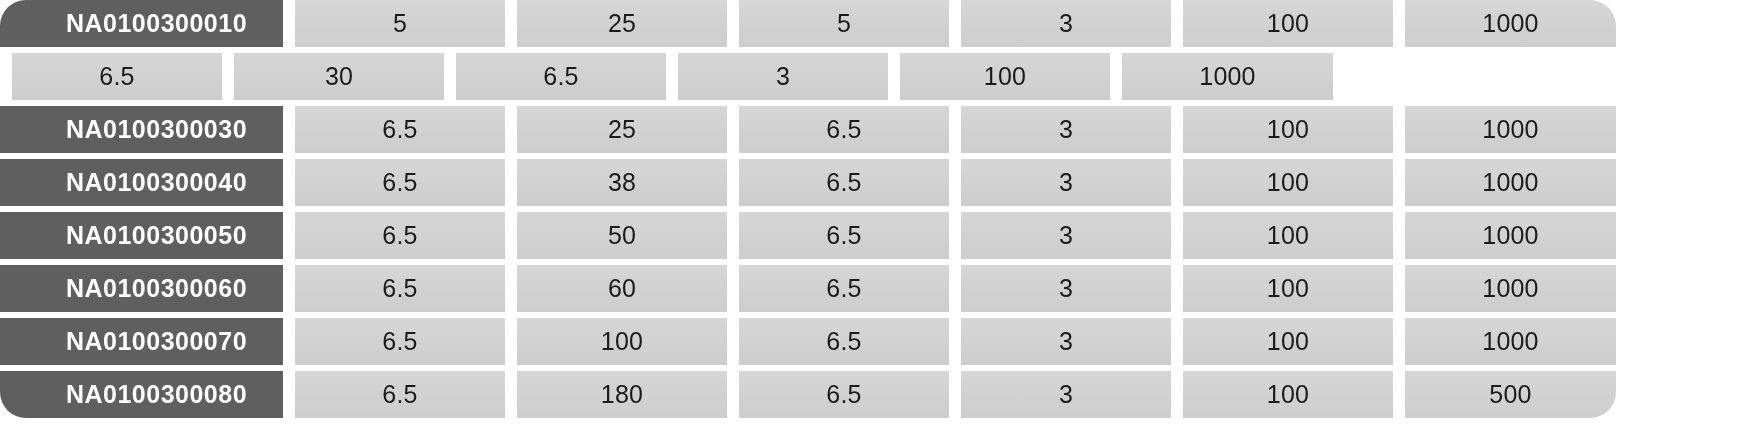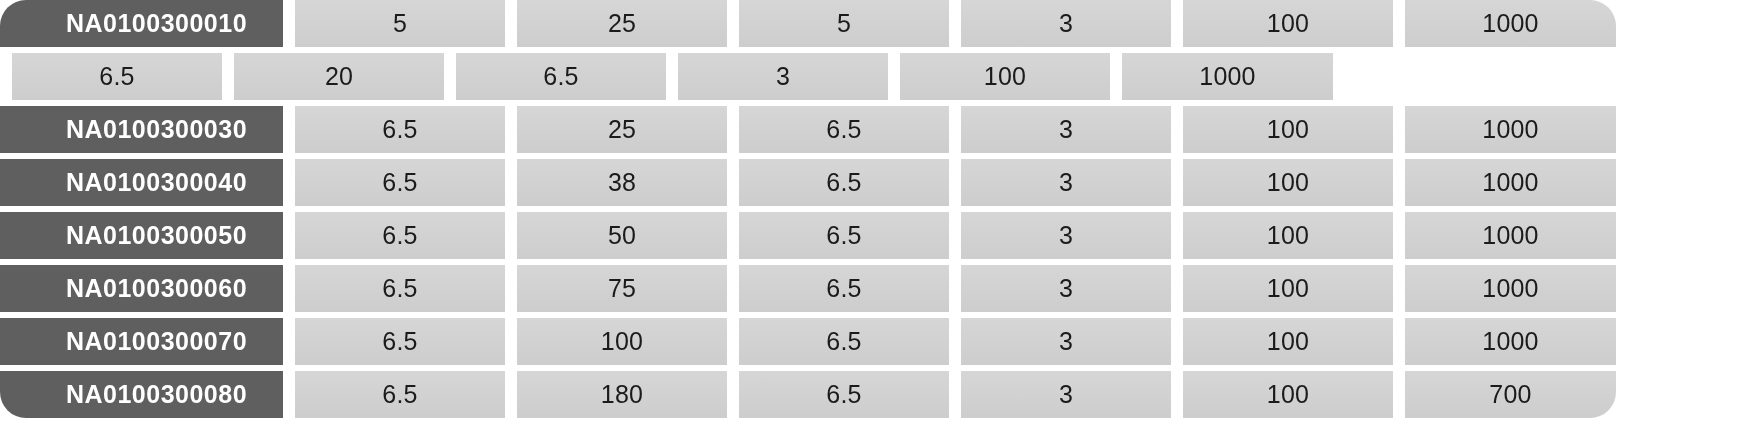--- a/index.html
+++ b/index.html
@@ -86,21 +86,21 @@
     <div class="cell cell-data col-w1">5</div>
     <div class="cell cell-data col-w2">25</div>
     <div class="cell cell-data col-w3">5</div>
     <div class="cell cell-data col-w4">3</div>
     <div class="cell cell-data col-w5">100</div>
     <div class="cell cell-data col-w6">1000</div>
   </div>
 
   <div class="table-row">
     <div class="cell cell-data col-w1">6.5</div>
-    <div class="cell cell-data col-w2">20</div>
+    <div class="cell cell-data col-w2">30</div>
     <div class="cell cell-data col-w3">6.5</div>
     <div class="cell cell-data col-w4">3</div>
     <div class="cell cell-data col-w5">100</div>
     <div class="cell cell-data col-w6">1000</div>
   </div>
 
   <div class="table-row">
     <div class="cell cell-label">NA0100300030</div>
     <div class="cell cell-data col-w1">6.5</div>
     <div class="cell cell-data col-w2">25</div>
@@ -126,21 +126,21 @@
     <div class="cell cell-data col-w2">50</div>
     <div class="cell cell-data col-w3">6.5</div>
     <div class="cell cell-data col-w4">3</div>
     <div class="cell cell-data col-w5">100</div>
     <div class="cell cell-data col-w6">1000</div>
   </div>
 
   <div class="table-row">
     <div class="cell cell-label">NA0100300060</div>
     <div class="cell cell-data col-w1">6.5</div>
-    <div class="cell cell-data col-w2">75</div>
+    <div class="cell cell-data col-w2">60</div>
     <div class="cell cell-data col-w3">6.5</div>
     <div class="cell cell-data col-w4">3</div>
     <div class="cell cell-data col-w5">100</div>
     <div class="cell cell-data col-w6">1000</div>
   </div>
 
   <div class="table-row">
     <div class="cell cell-label">NA0100300070</div>
     <div class="cell cell-data col-w1">6.5</div>
     <div class="cell cell-data col-w2">100</div>
@@ -150,16 +150,16 @@
     <div class="cell cell-data col-w6">1000</div>
   </div>
 
   <div class="table-row">
     <div class="cell cell-label">NA0100300080</div>
     <div class="cell cell-data col-w1">6.5</div>
     <div class="cell cell-data col-w2">180</div>
     <div class="cell cell-data col-w3">6.5</div>
     <div class="cell cell-data col-w4">3</div>
     <div class="cell cell-data col-w5">100</div>
-    <div class="cell cell-data col-w6">700</div>
+    <div class="cell cell-data col-w6">500</div>
   </div>
 
 </div>
 
 </body></html>

